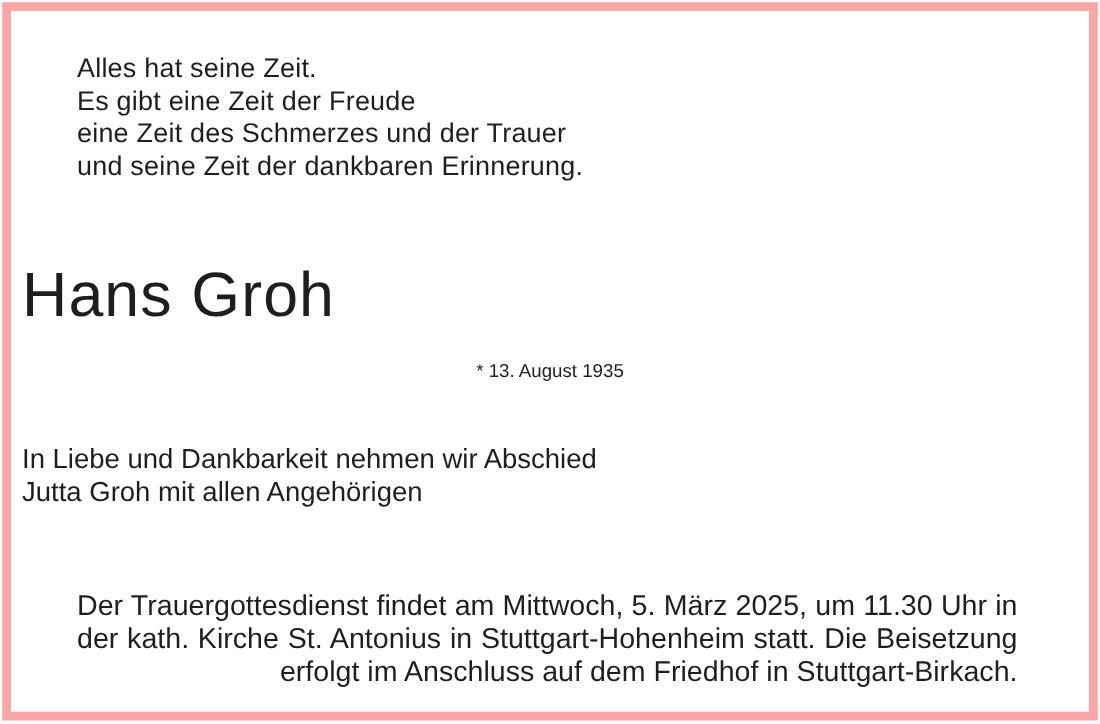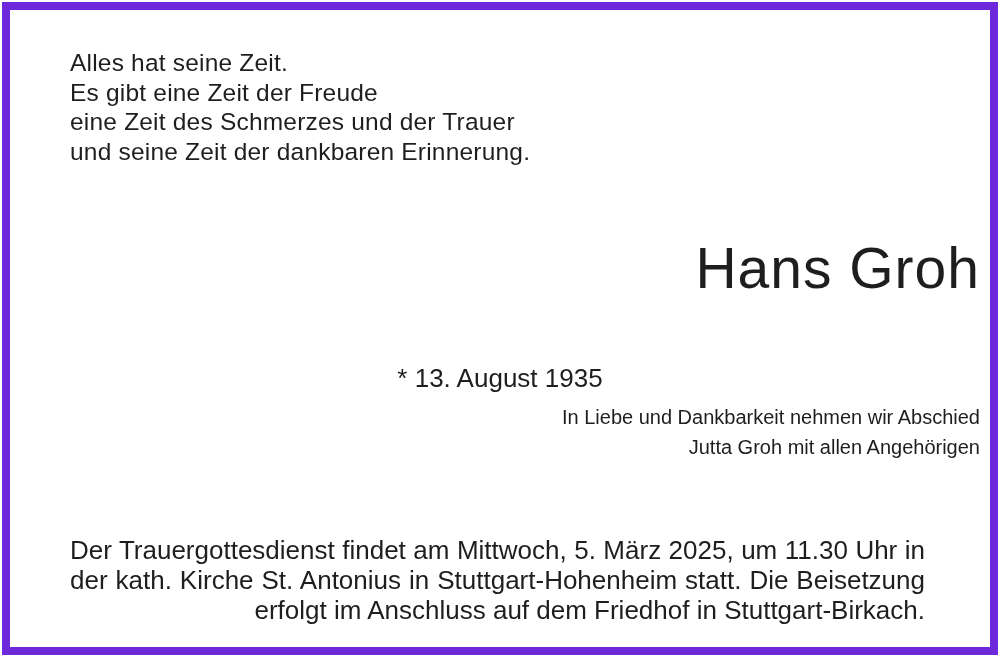--- a/index.html
+++ b/index.html
@@ -11,67 +11,66 @@
     position: relative;
     width: 1000px;
     height: 658px;
     font-family: "Liberation Sans", "DejaVu Sans", sans-serif;
     color: #1e1e1e;
     overflow: hidden;
   }
   .frame {
     position: absolute;
     inset: 2px 2px 3px 2px;
-    border: 8px solid #6d28d9;
+    border: 8px solid #fca5a5;
     box-sizing: border-box;
   }
   .content {
     position: absolute;
     inset: 10px 10px 11px 10px; 
   }
   .poem {
     position: absolute;
     left: 50px;
     top: 28px;
     font-size: 24.5px;
     line-height: 29.5px;
     letter-spacing: 0.2px;
     white-space: nowrap;
   }
   .name {
     position: absolute;
     left: 0;
     right: 0;
     top: 218px;
-    text-align: right;
+    text-align: left;
     font-size: 57px;
     line-height: 60px;
     letter-spacing: 1px;
     white-space: nowrap;
   }
   .dates {
     position: absolute;
     left: 0;
     right: 0;
     top: 303px;
     display: flex;
     justify-content: center;
     gap: 56px;
-    font-size: 26px;
+    font-size: 17px;
     line-height: 30px;
     white-space: nowrap;
-    margin-top: 40px;
   }
   .farewell {
     position: absolute;
     left: 0;
     right: 0;
     top: 382px;
-    text-align: right;
-    font-size: 20px;
+    text-align: left;
+    font-size: 25px;
     line-height: 30px;
     white-space: nowrap;
   }
   .announcement {
     position: absolute;
     left: 50px;
     top: 515px;
     width: 855px;
     font-size: 26px;
     line-height: 30px;

